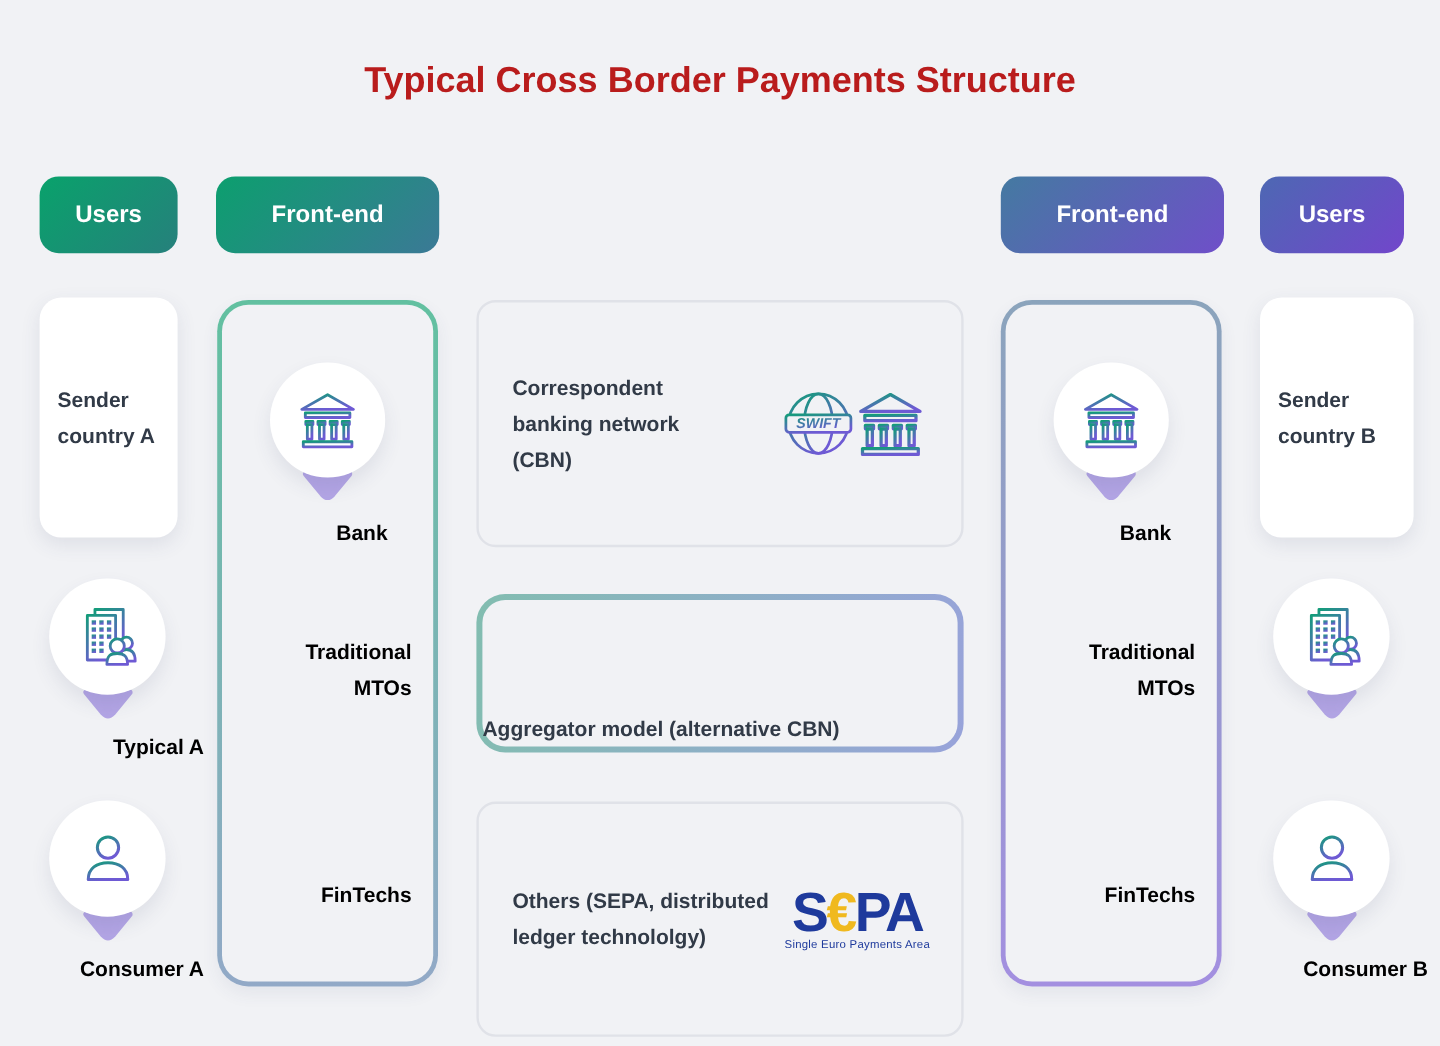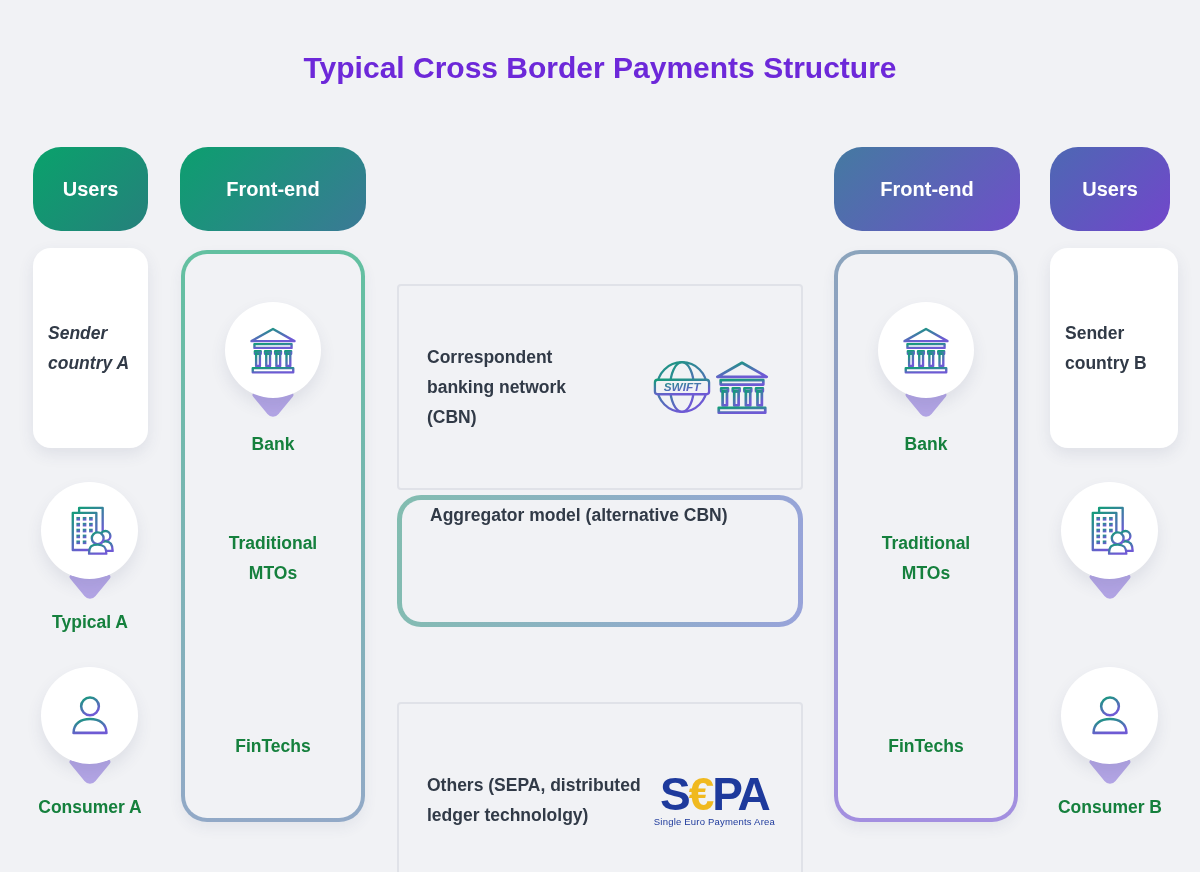--- a/index.html
+++ b/index.html
@@ -3,24 +3,24 @@
 <meta charset="utf-8">
 <style>
   html,body{margin:0;padding:0;}
   .stage{
     position:relative; width:1200px; height:872px;
     background:#f1f2f5; font-family:"Liberation Sans", sans-serif;
     overflow:hidden; color:#313a47;
   }
   .title{
     position:absolute; left:0; top:51px; width:1200px; margin:0;
-    text-align:center; font-size:30px; font-weight:bold; color:#6d28d9;
+    text-align:center; font-size:30px; font-weight:bold; color:#b91c1c;
   }
   .pill{
-    position:absolute; top:147px; height:84px; border-radius:28px;
+    position:absolute; top:147px; height:64px; border-radius:16px;
     display:flex; align-items:center; justify-content:center;
     color:#ffffff; font-size:20px; font-weight:bold;
   }
   .pill-users-a   {left:33px;   width:115px; background:linear-gradient(135deg,#09a26b,#26807c);}
   .pill-front-a   {left:180px;  width:186px; background:linear-gradient(135deg,#0c9f6e,#3b7996);}
   .pill-backend   {left:397px;  width:406px; background:linear-gradient(135deg,#15a077,#5b57bc);}
   .pill-front-b   {left:834px;  width:186px; background:linear-gradient(135deg,#447aa1,#6f4fc9);}
   .pill-users-b   {left:1050px; width:120px; background:linear-gradient(135deg,#4d68b3,#7246cb);}
 
   .wcard{
@@ -38,38 +38,38 @@
   .gcol-b{left:834px; background:linear-gradient(180deg,#8ba4bc,#a38fe0);}
   .gcol-inner{width:100%; height:100%; background:#f1f2f5; border-radius:22px;}
 
   .circle{
     position:absolute; width:97px; height:97px; border-radius:50%;
     background:#ffffff; box-shadow:0 8px 16px rgba(60,70,110,0.10);
     display:flex; align-items:center; justify-content:center;
   }
   .pointer{position:absolute; width:46px; height:26px;}
   .clabel{
-    position:absolute; text-align:center;
-    font-size:17.5px; font-weight:bold; color:#15803d; line-height:29px;
+    position:absolute; text-align:right;
+    font-size:17.5px; font-weight:bold; color:#000000; line-height:29px;
   }
   .mcard{
     position:absolute; left:397px; width:406px; box-sizing:border-box;
-    background:#f1f2f5; border:2.5px solid #e0e2e8; border-radius:4px;
-    display:flex; align-items:center;margin-top:34px;
+    background:#f1f2f5; border:2.5px solid #e0e2e8; border-radius:16px;
+    display:flex; align-items:center;
   }
   .mcard-1{top:250px; height:206px;}
   .mcard-3{top:668px; height:196px;}
   .agg{
     position:absolute; left:397px; top:495px; width:406px; height:132px;
     border-radius:24px; padding:5px; box-sizing:border-box;
     background:linear-gradient(100deg,#82bdb0,#98a3da);
   }
   .agg-inner{
     width:100%; height:100%; background:#f1f2f5; border-radius:19px;
-    display:flex; align-items:flex-start; box-sizing:border-box; padding-left:28px;
+    display:flex; align-items:flex-end; box-sizing:border-box; 
   }
   .btext{font-size:17.5px; font-weight:bold; color:#313a47; line-height:30px;}
   .cbn-text{width:155px; margin-left:28px;}
   .others-text{width:218px; margin-left:28px;}
   .icon-row{display:flex; align-items:center; gap:0; margin-left:auto; margin-right:28px;}
   .sepa{margin-left:auto; margin-right:26px; text-align:center;}
   .sepa-word{font-size:46px; font-weight:900; letter-spacing:-2px; line-height:40px; color:#1e3a9c;}
   .sepa-euro{color:#f0b91f;}
   .sepa-tag{font-size:9.5px; font-weight:normal; color:#1e3a9c; letter-spacing:0.2px; margin-top:2px; white-space:nowrap;}
 </style>
@@ -78,21 +78,21 @@
 
 <div class="stage">
 
   <h1 class="title">Typical Cross Border Payments Structure</h1>
 
   <div class="pill pill-users-a">Users</div>
   <div class="pill pill-front-a">Front-end</div>
   <div class="pill pill-front-b">Front-end</div>
   <div class="pill pill-users-b">Users</div>
 
-  <div class="wcard" style="left:33px; top:248px; width:115px; height:200px;font-style:italic;">
+  <div class="wcard" style="left:33px; top:248px; width:115px; height:200px;">
     <span>Sender country A</span>
   </div>
 
   <div class="pointer" style="left:67px; top:574px;">
     <svg viewBox="0 0 46 26" width="46" height="26">
         <path d="M5 3 H41 L27 20 Q23 24.5 19 20 Z" fill="#b3a5e5" stroke="#b3a5e5" stroke-width="5" stroke-linejoin="round"></path>
       </svg>
   </div>
   <div class="circle" style="left:41px; top:482px;">
     <svg viewBox="0 0 64 64" width="58" height="58">

